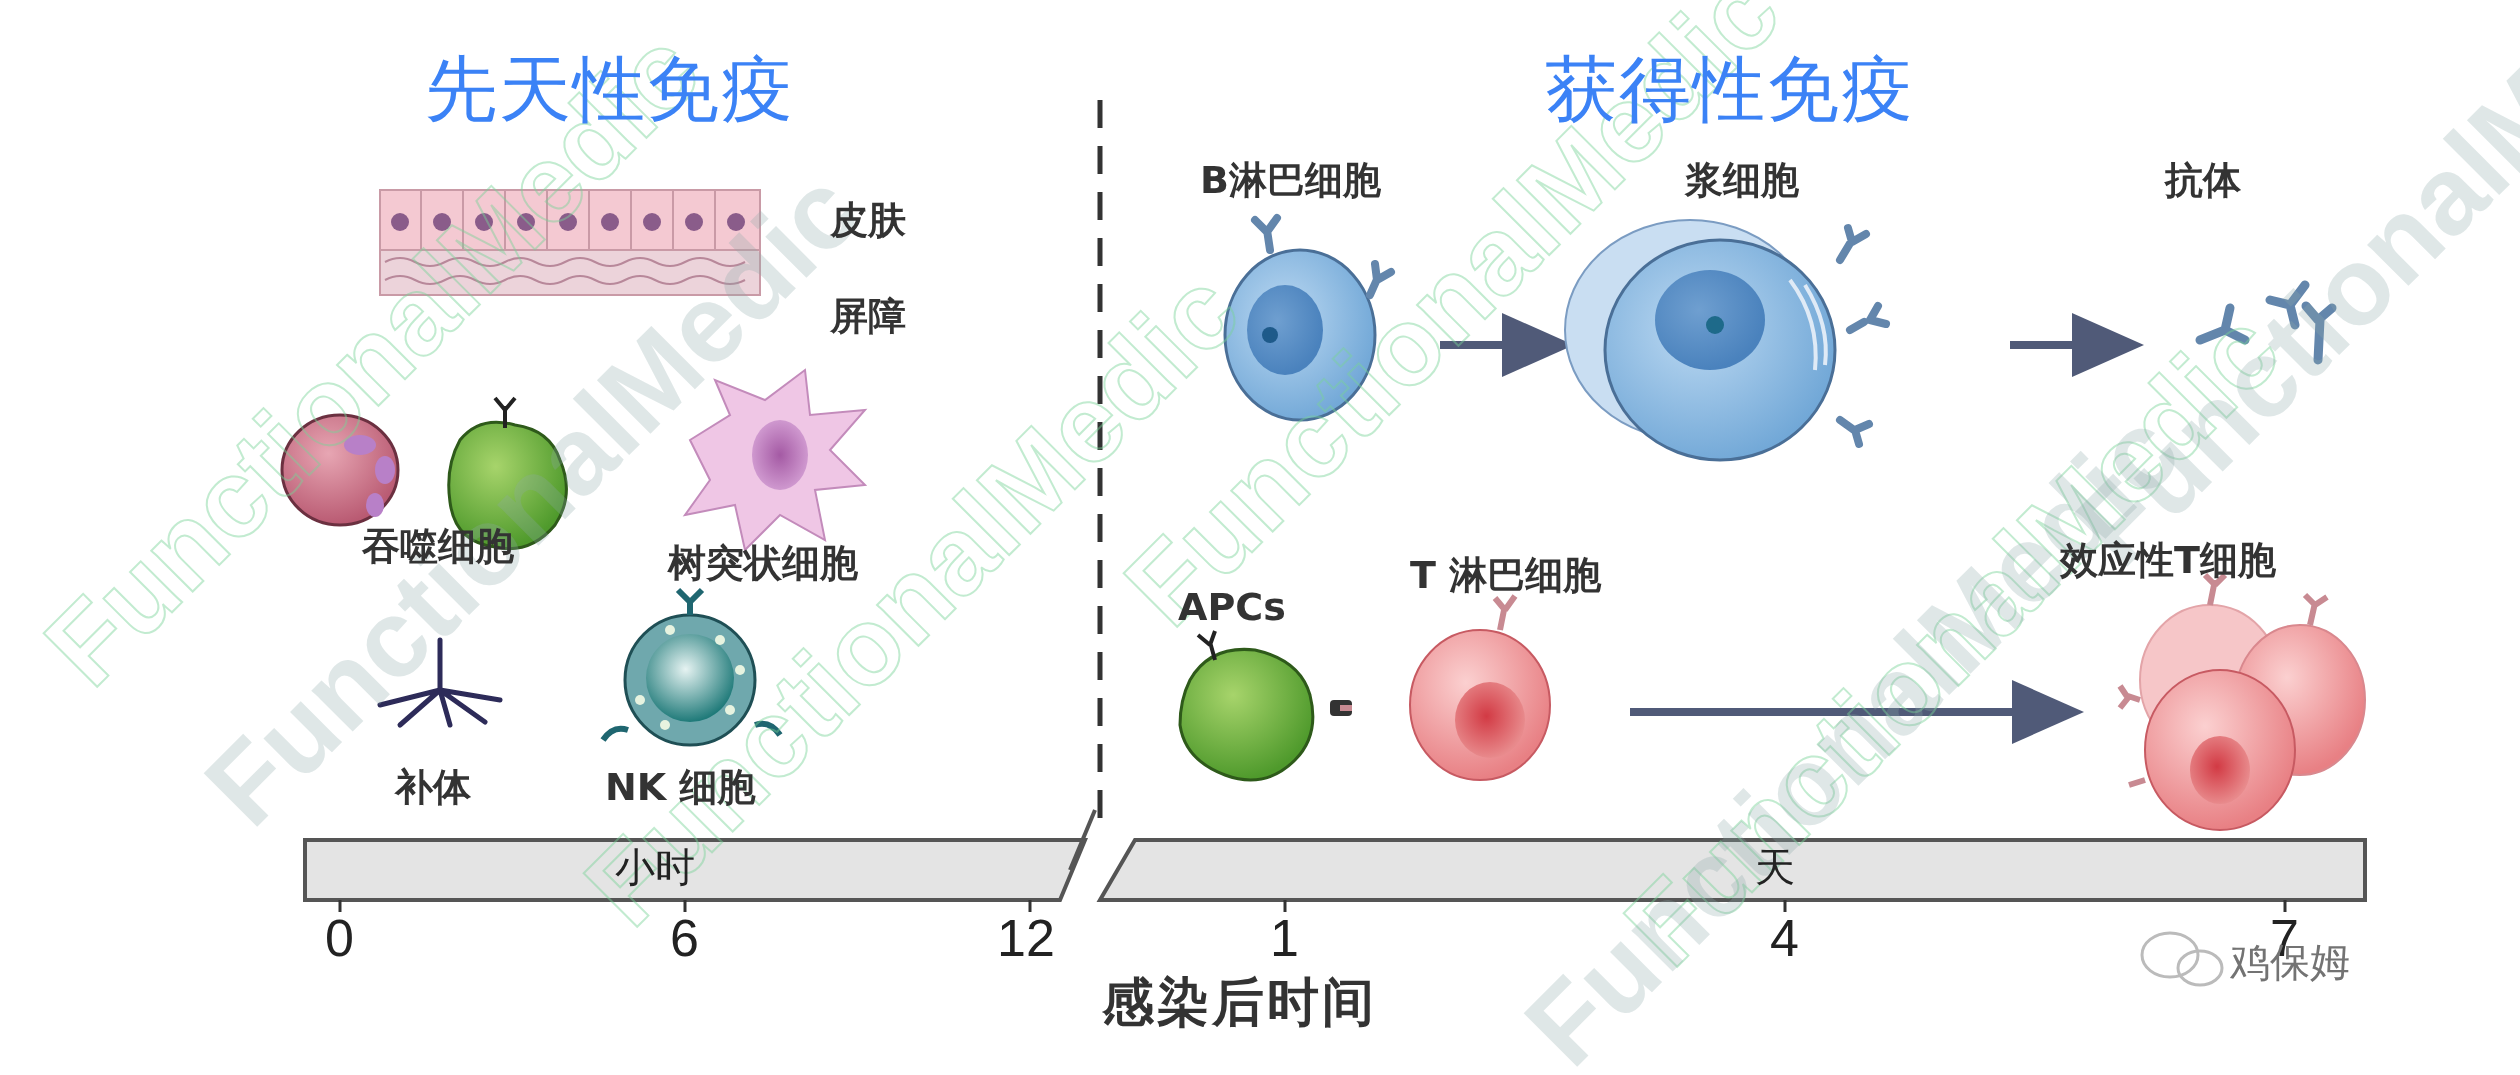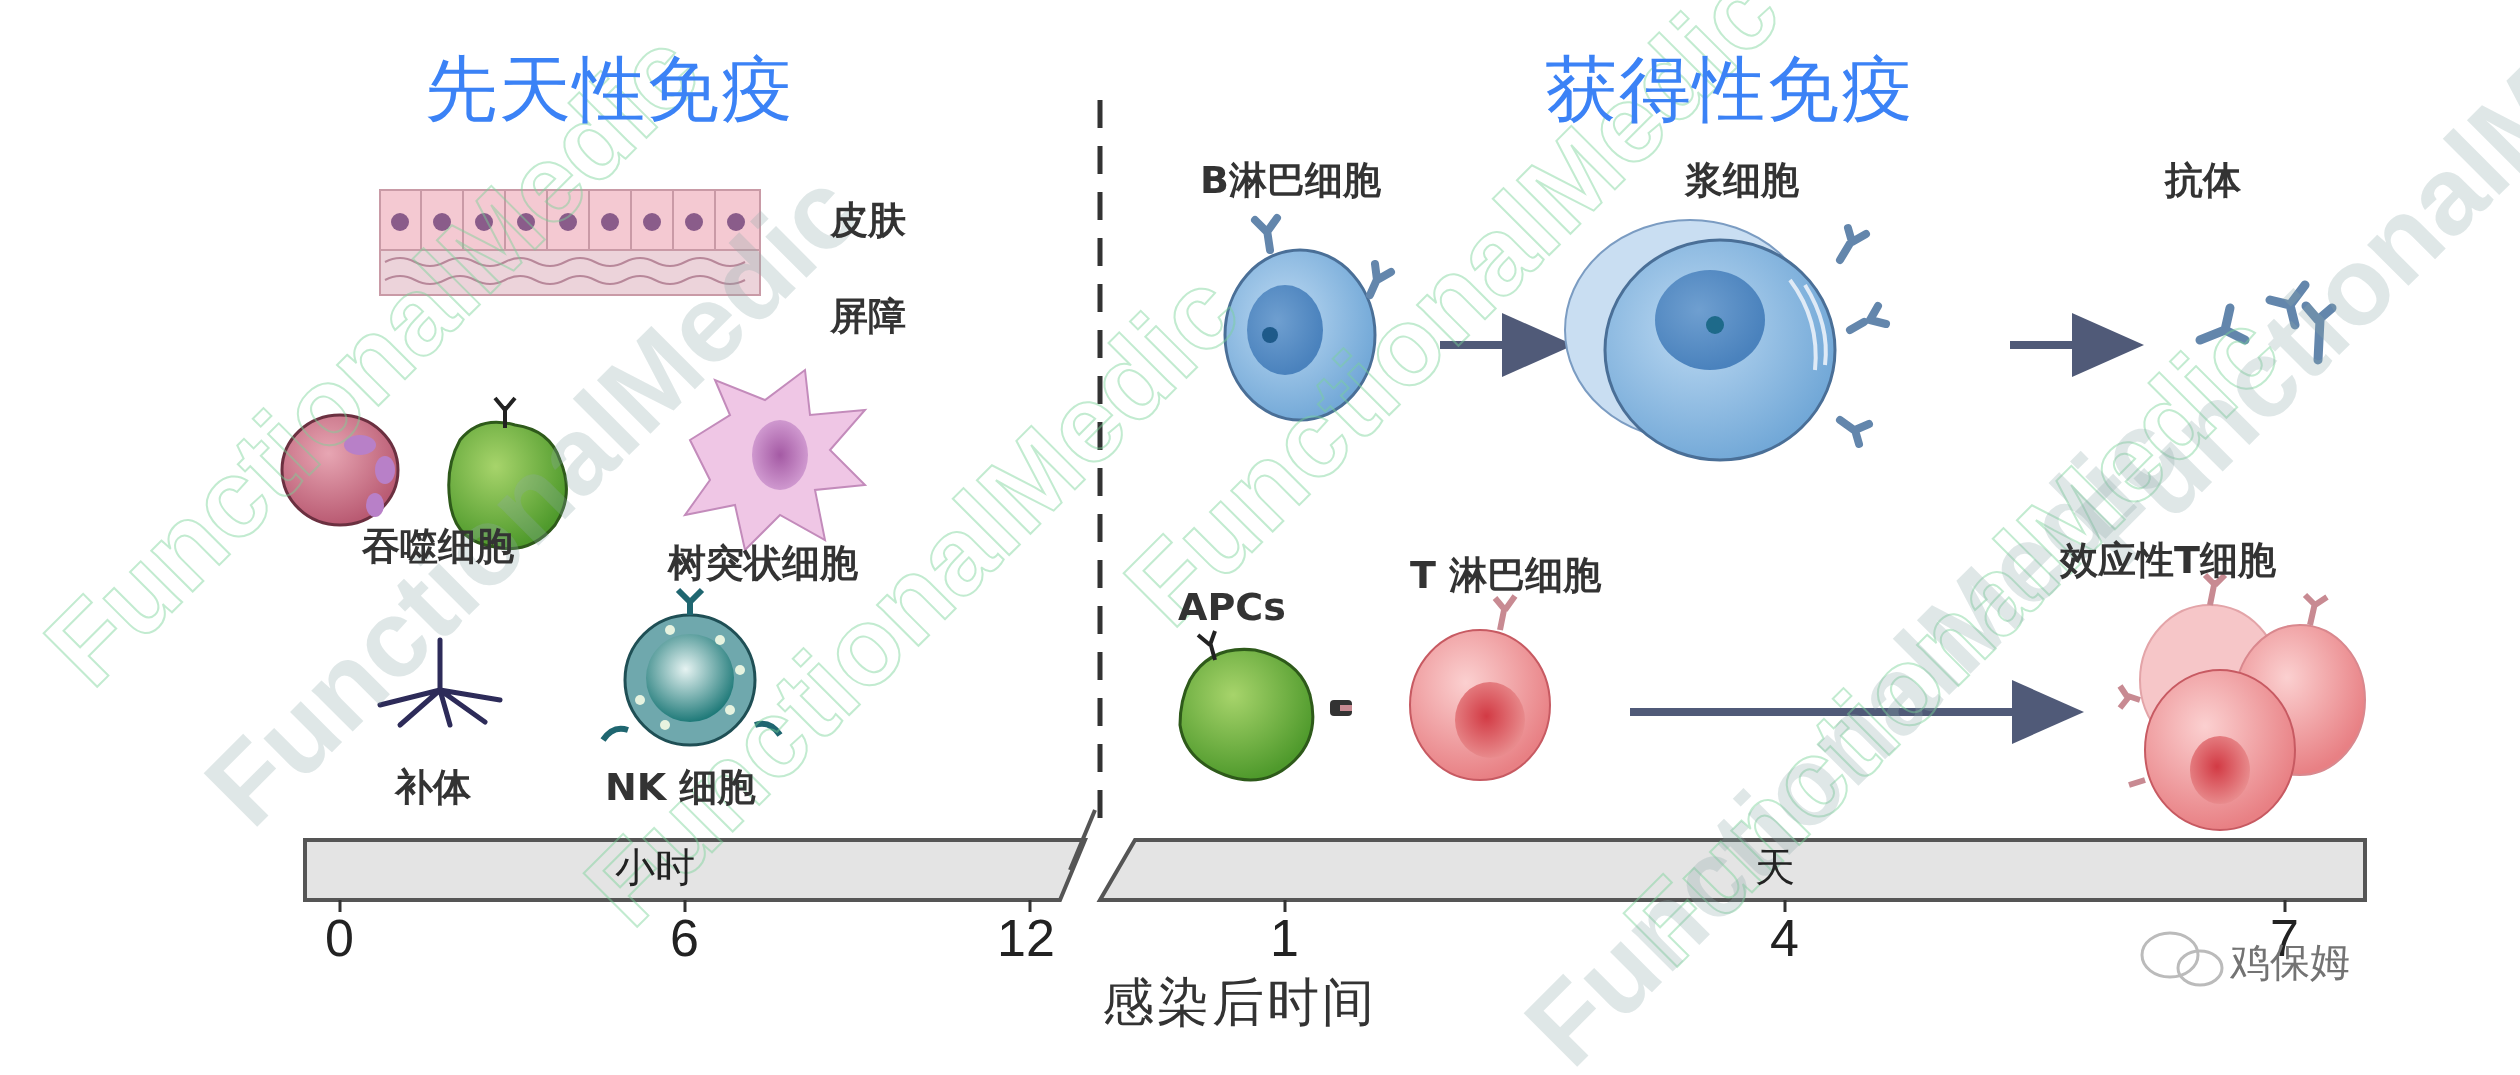--- a/index.html
+++ b/index.html
@@ -1,21 +1,21 @@
 <!DOCTYPE html>
 <html><head>
 <meta charset="utf-8">
 <style>
   html,body{margin:0;padding:0;background:#fff;}
   body{width:2520px;height:1075px;position:relative;overflow:hidden;font-family:"DejaVu Sans","Liberation Sans",sans-serif;color:#222;}
   .abs{position:absolute;}
   .title{font-size:72px;font-weight:normal;color:#3b82f6;letter-spacing:2px;}
   .label{font-size:38px;font-weight:bold;color:#333;white-space:nowrap;}
   .tick-label{font-size:52px;color:#222;font-family:"Liberation Sans",sans-serif;}
-  .axis-title{font-size:52px;font-weight:normal;color:#333;letter-spacing:3px;}
+  .axis-title{font-size:52px;font-weight:bold;color:#333;letter-spacing:3px;}
   .bar-label{font-size:40px;color:#222;}
   svg{position:absolute;left:0;top:0;}
   .watermark{position:absolute;font-family:"Liberation Sans",sans-serif;font-size:110px;font-weight:bold;white-space:nowrap;transform-origin:left top;pointer-events:none;}
   .wm-outline{color:transparent;-webkit-text-stroke:2px rgba(120,210,150,0.45);}
   .wm-solid{color:rgba(140,170,170,0.28);}
 </style>
 </head>
 <body>
 
 <svg width="2520" height="1075" viewBox="0 0 2520 1075">

